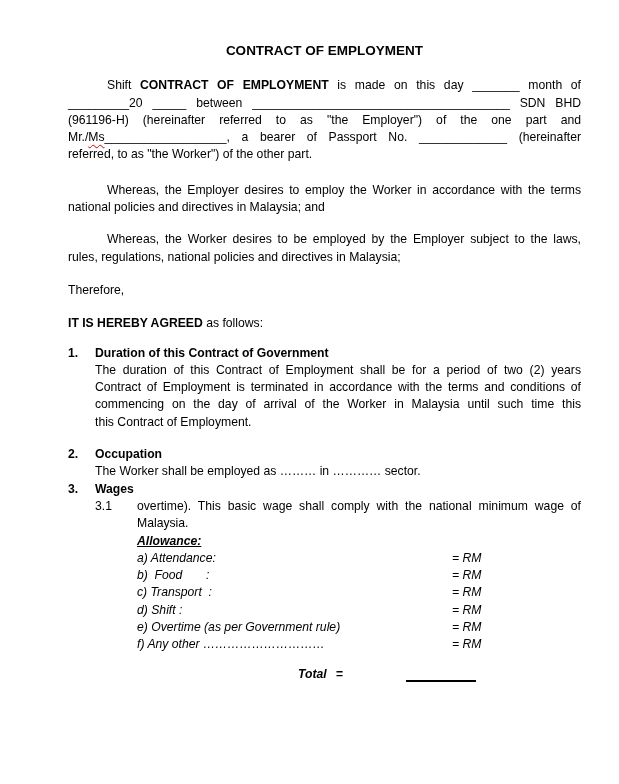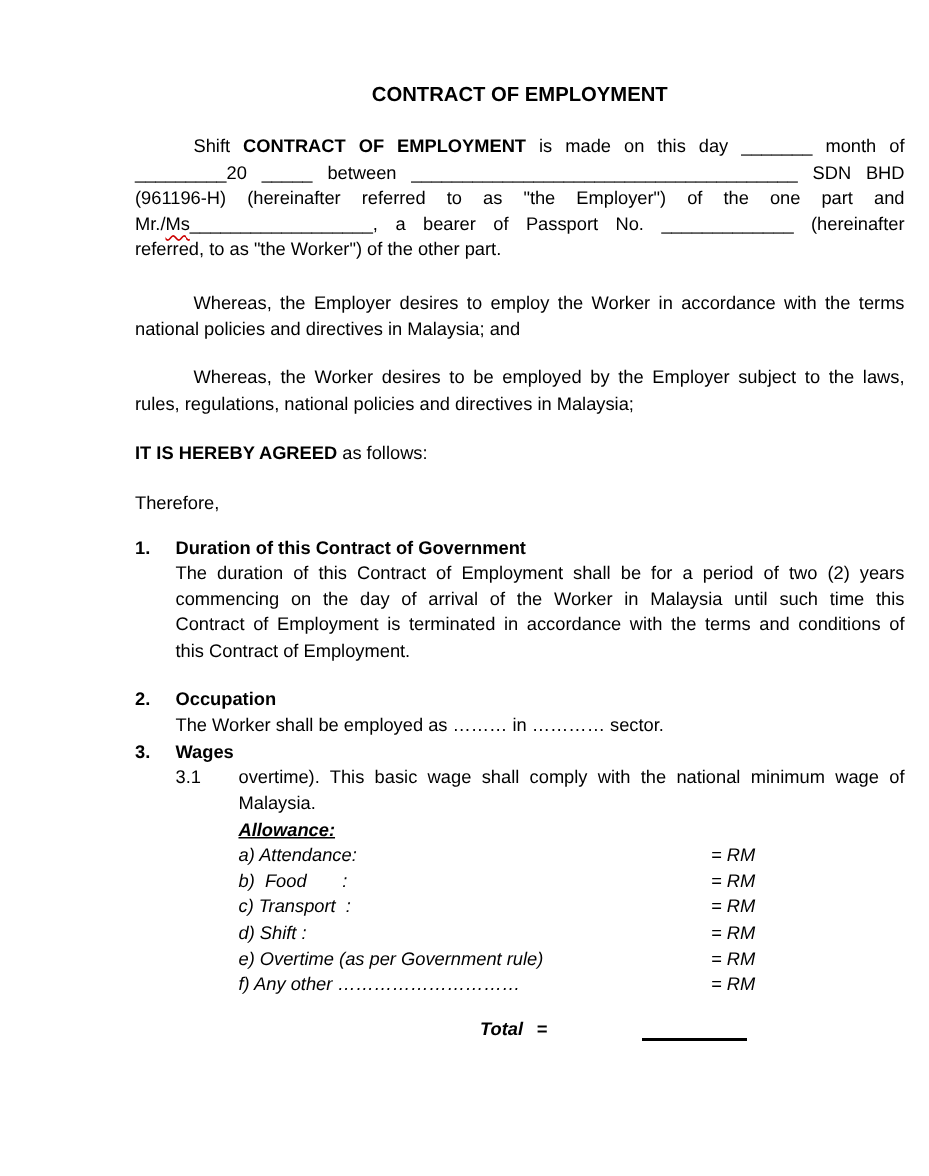--- a/index.html
+++ b/index.html
@@ -6,21 +6,21 @@
   .page{
     position:relative;
     width:619px;height:784px;
     background:#fff;
     color:#000;
     font-family:"Liberation Sans","DejaVu Sans",sans-serif;
     font-size:12.2px;
     line-height:17.3px;
     overflow:hidden;
   }
-  .content{position:absolute;left:68px;top:54px;width:513px;margin-left:22px;}
+  .content{position:absolute;left:68px;top:42px;width:513px;}
   .title{text-align:center;font-weight:bold;font-size:13.5px;}
   .jline{text-align:justify;text-align-last:justify;white-space:nowrap;}
   .lline{text-align:left;white-space:nowrap;}
   .indent{text-indent:39px;}
   .b{font-weight:bold;}
   .u{}
   .squig{
     text-decoration-line:underline;
     text-decoration-style:wavy;
     text-decoration-color:#cc0000;
@@ -69,31 +69,31 @@
     <div class="p2">
       <div class="jline indent">Whereas, the Employer desires to employ the Worker in accordance with the terms</div>
       <div class="lline">national policies and directives in Malaysia; and</div>
     </div>
 
     <div class="p3">
       <div class="jline indent">Whereas, the Worker desires to be employed by the Employer subject to the laws,</div>
       <div class="lline">rules, regulations, national policies and directives in Malaysia;</div>
     </div>
 
+    <div class="lline therefore">Therefore,</div>
+
     <div class="lline agreed"><span class="b">IT IS HEREBY AGREED</span><span> as follows:</span></div>
-
-    <div class="lline therefore">Therefore,</div>
 
     <div class="sec sec1">
       <div class="num">1.</div>
       <div class="secbody">
         <div class="headline">Duration of this Contract of Government</div>
         <div class="jline">The duration of this Contract of Employment shall be for a period of two (2) years</div>
+        <div class="jline">Contract of Employment is terminated in accordance with the terms and conditions of</div>
         <div class="jline">commencing on the day of arrival of the Worker in Malaysia until such time this</div>
-        <div class="jline">Contract of Employment is terminated in accordance with the terms and conditions of</div>
         <div class="lline">this Contract of Employment.</div>
       </div>
     </div>
 
     <div class="sec sec2">
       <div class="num">2.</div>
       <div class="secbody">
         <div class="headline">Occupation</div>
         <div class="lline">The Worker shall be employed as ……… in ………… sector.</div>
       </div>

